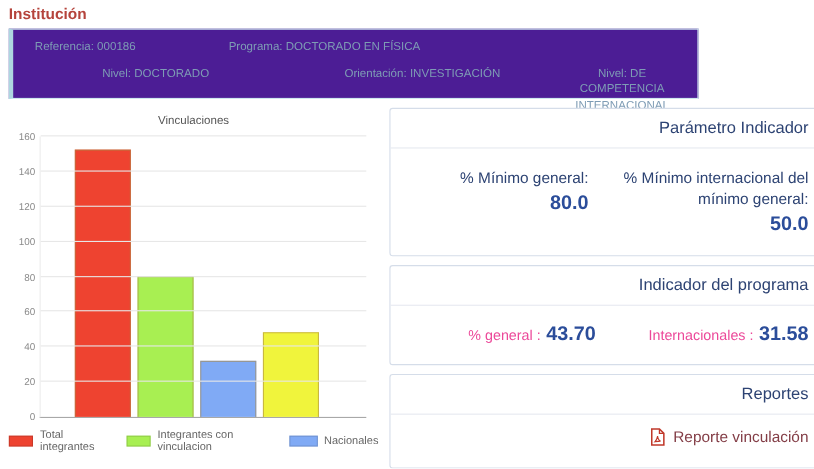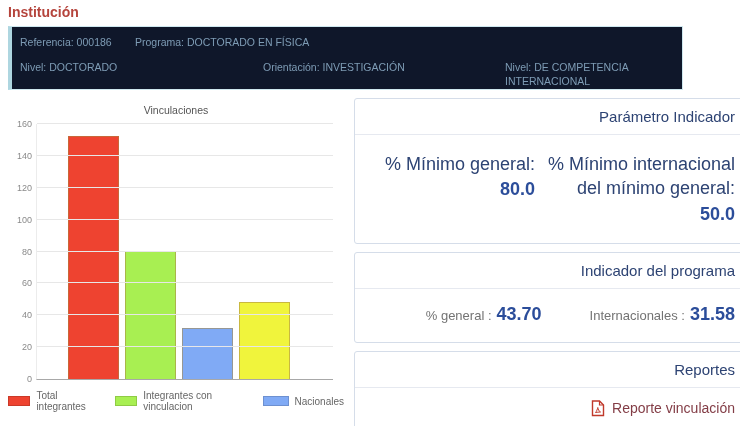--- a/index.html
+++ b/index.html
@@ -1,22 +1,22 @@
 <!DOCTYPE html>
 <html><head>
 <meta charset="utf-8">
 <style>
   * { margin:0; padding:0; box-sizing:border-box; }
   html,body { width:740px; height:426px; background:#ffffff; overflow:hidden;
               font-family:"Liberation Sans", sans-serif; }
   .page-title { padding:4px 0 0 8px; font-size:14px; font-weight:bold; color:#b5443c; }
 
   
-  .hdr-box { margin:6px 0 0 8px; width:675px; height:64px; background:#0f172a;
-             border:1px solid #cfe8ef; border-left:4px solid #aed6e0; }
+  .hdr-box { margin:6px 0 0 8px; width:627px; height:64px; background:#4c1d95;
+             border:1px solid #cfe8ef; border-left:4px solid #aed6e0;text-align:center; }
   .hdr-row { display:grid; padding-left:8px; }
   .hdr-row1 { grid-template-columns:115px 320px 1fr; padding-top:8px; padding-right:8px; }
   .hdr-row2 { grid-template-columns:243px 242px 1fr; margin-top:11px; padding-right:8px; }
   .hdr-cell { font-size:10.5px; color:#7e9cb5; line-height:1.35; }
 
   .main { display:flex; padding:8px 4px 0 8px; }
 
   
   .chart-col { width:362px; position:relative; }
   .chart-title-wrap { width:336px; text-align:center; margin-top:2px; }
@@ -38,24 +38,24 @@
 
   
   .right-col { flex:1; margin-left:10px; }
   .panel { border:1px solid #d5dde9; border-radius:3px; background:#fff; margin-bottom:8px; }
   .panel-title { padding:9px 10px; font-size:15px; color:#2d4373; text-align:right;
                  border-bottom:1px solid #e6e9f0; }
   .p1-body { display:flex; justify-content:flex-end; padding:17px 10px 18px; }
   .p1-col { text-align:right; }
   .p1-col1 { width:170px; }
   .p1-col2 { width:200px; }
-  .p1-label { font-size:18px; color:#2d4373; line-height:1.35; }
+  .p1-label { font-size:14px; color:#2d4373; line-height:1.35; }
   .p1-value { font-size:18px; font-weight:bold; color:#2b4d9a; margin-top:3px; }
   .p2-body { display:flex; justify-content:flex-end; align-items:baseline; padding:15px 10px 17px; }
-  .p2-label { font-size:13px; color:#737373; }
+  .p2-label { font-size:13px; color:#ec4899; }
   .p2-value { font-size:18px; font-weight:bold; color:#2b4d9a; margin-left:5px; }
   .p2-group2 { margin-left:48px; }
   .p3-body { padding:12px 10px 14px; text-align:right; }
   .report-link { display:inline-flex; align-items:center; gap:7px; cursor:pointer;
                  font-size:14px; color:#833d46; text-decoration:none; }
 </style>
 </head>
 <body>
 
 <div class="page-title">Institución</div>

